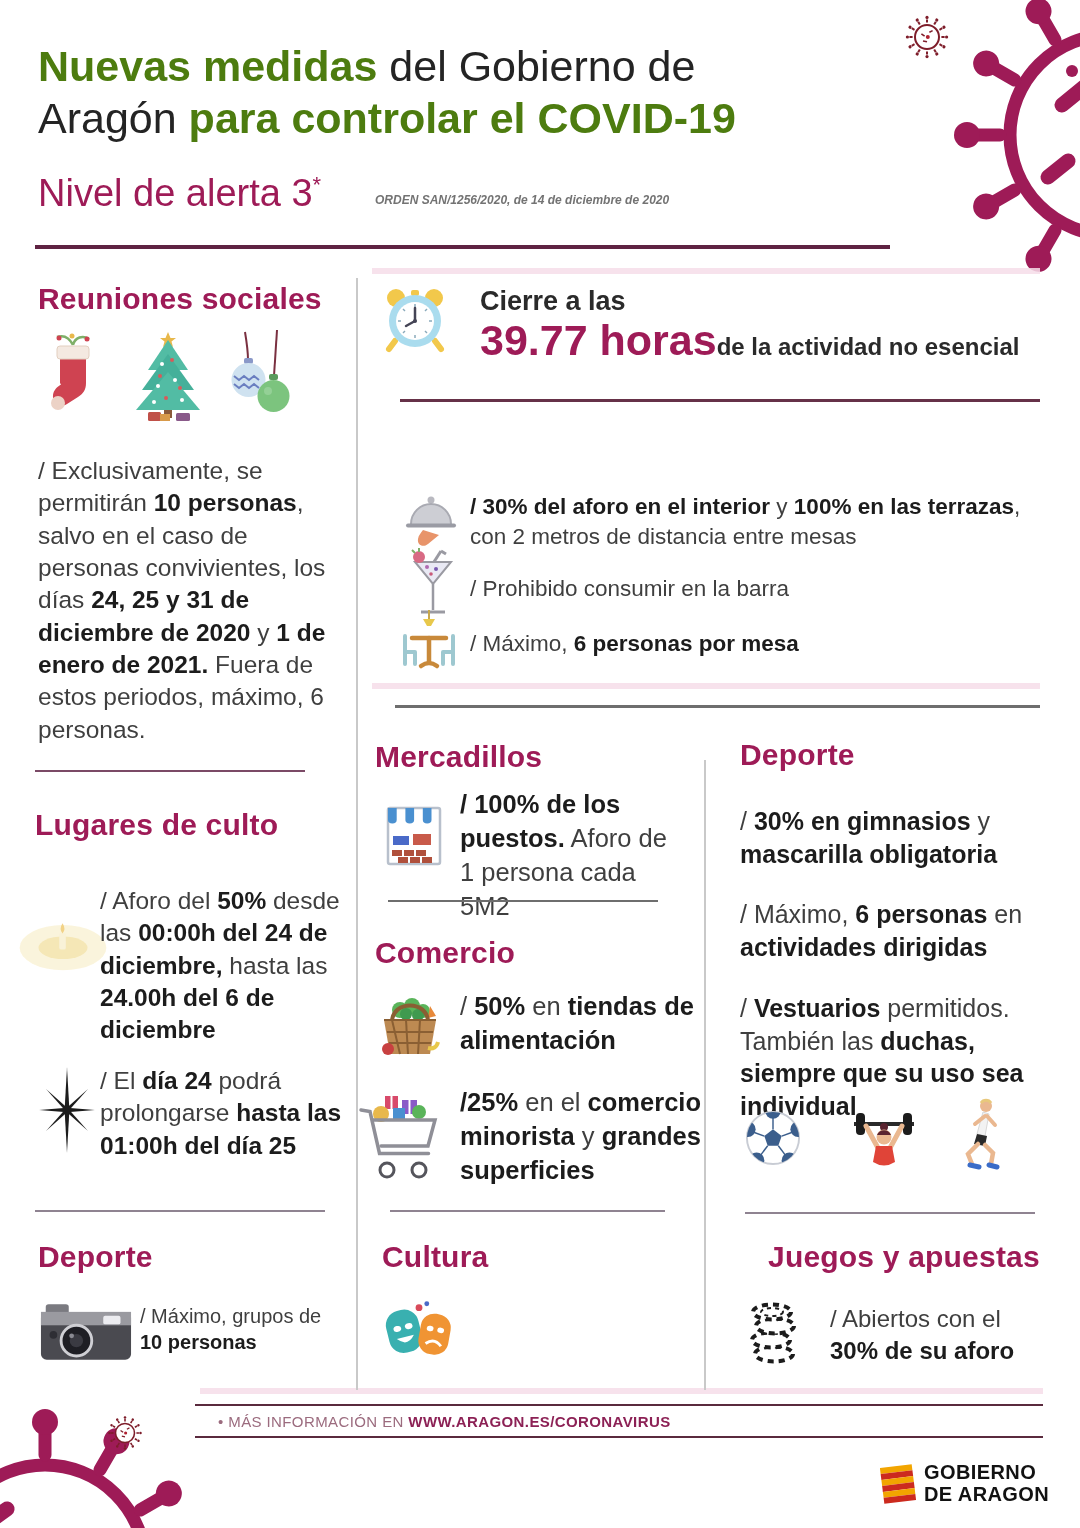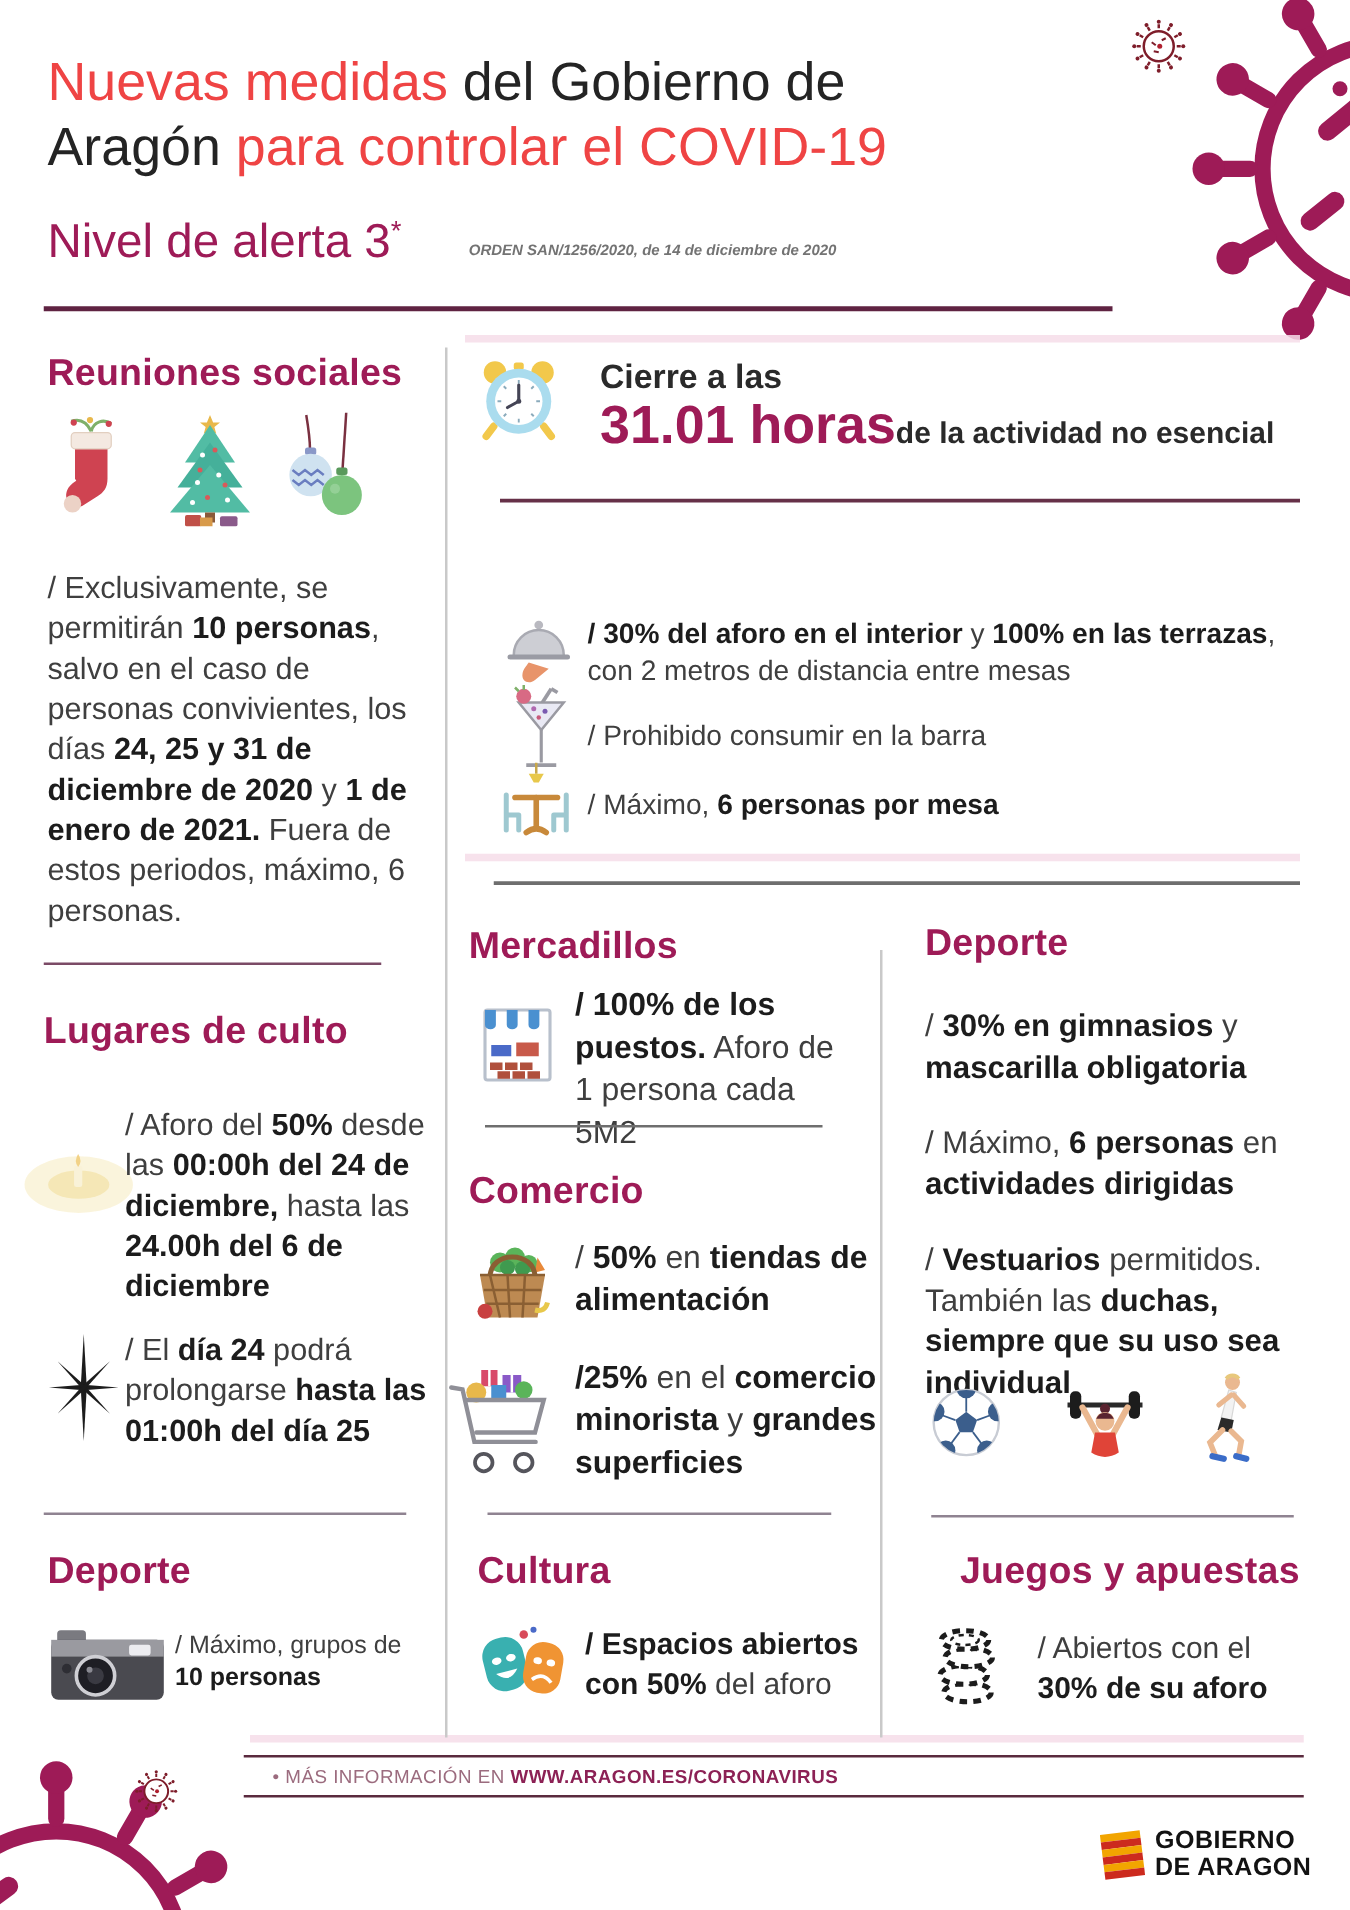--- a/index.html
+++ b/index.html
@@ -6,21 +6,21 @@
   body{background:#fff;font-family:"Liberation Sans",sans-serif}
   .page{position:relative;width:1080px;height:1528px;background:#fff;overflow:hidden;margin:0 auto}
   .abs{position:absolute}
   .sec-title{font-weight:800;color:#9e1b57;font-size:30px;letter-spacing:.2px}
   .txt{color:#3f3f3f}
   .txt b{font-weight:800;color:#1c1c1c}
   .rule{position:absolute}
   .vline{position:absolute;width:2px;background:#c9c9c9}
   .pinkband{position:absolute;height:6px;background:#f6dde9;opacity:.85}
   .title-line{font-size:43px;line-height:1.22;color:#242424;font-weight:400}
-  .title-line .mg{color:#ef4444;font-weight:400}
+  .title-line .mg{color:#4d7c0f;font-weight:700}
   .alert{font-size:38px;color:#9e1b57;font-weight:400}
   .alert sup{font-size:22px}
   .orden{font-size:12px;font-style:italic;font-weight:700;color:#737373}
   .cierre-pre{font-size:27px;font-weight:800;color:#2a2a2a}
   .cierre-time{font-size:43px;font-weight:800;color:#9e1b57}
   .cierre-suf{font-size:24px;font-weight:800;color:#2a2a2a;}
   .footer-info{font-size:15px;letter-spacing:.4px;color:#9b6b7e}
   .footer-info b{color:#8c2155;font-weight:800}
   .gov{font-size:20px;font-weight:800;color:#121212;line-height:1.08;letter-spacing:.4px}
 </style>
@@ -186,21 +186,21 @@
       </g>
     <g stroke="#445" stroke-width="2.5" stroke-linecap="round">
         <line x1="32" y1="38" x2="32" y2="25"></line>
         <line x1="32" y1="38" x2="23" y2="43"></line>
       </g>
     <circle cx="32" cy="38" r="2" fill="#445"></circle>
   </svg>
 
   <div class="abs cierre-pre" style="left:480px;top:286px">Cierre a las</div>
   <div class="abs" style="left:480px;top:316px;display:flex;align-items:baseline">
-    <span class="cierre-time">31.01 horas</span>
+    <span class="cierre-time">39.77 horas</span>
     <span class="cierre-suf">de la actividad no esencial</span>
   </div>
   <div class="rule" style="left:400px;top:399px;width:640px;height:2.5px;background:#663148"></div>
 
 
   <svg class="abs" style="left:405px;top:490px" width="52" height="58" viewBox="0 0 52 58">
     <circle cx="26" cy="10" r="3.5" fill="#b9b9c0"></circle>
     <path d="M6,34 a20,20 0 0 1 40,0 z" fill="#cdced4"></path>
     <path d="M6,34 a20,20 0 0 1 40,0" fill="none" stroke="#a9aab2" stroke-width="2"></path>
     <line x1="3" y1="35.5" x2="49" y2="35.5" stroke="#9a9ba4" stroke-width="4" stroke-linecap="round"></line>
@@ -411,21 +411,20 @@
     </g>
     <g transform="rotate(10 56 42)">
       <rect x="42" y="18" width="31" height="42" rx="14" fill="#f09433"></rect>
       <ellipse cx="52" cy="34" rx="3.5" ry="2.8" fill="#fff"></ellipse>
         <ellipse cx="63" cy="34" rx="3.5" ry="2.8" fill="#fff"></ellipse>
       <path d="M50,50 q8,-8 16,0" stroke="#fff" stroke-width="3" fill="none"></path>
     </g>
     <circle cx="42" cy="12" r="3.5" fill="#d84a5a"></circle>
       <circle cx="50" cy="8" r="2.5" fill="#4a6ac8"></circle>
   </svg>
-  <div class="abs txt" style="left:468px;top:1300px;width:235px;font-size:24px;line-height:1.32"><b>/ Espacios abiertos con 50%</b><span> del aforo</span></div>
 
   <div class="abs sec-title" style="left:768px;top:1240px">Juegos y apuestas</div>
   <svg class="abs" style="left:748px;top:1300px" width="50" height="64" viewBox="0 0 50 64">
     <g fill="#fff" stroke="#1c1c1c">
       <ellipse cx="26" cy="54" rx="19" ry="7.5" stroke-width="4" stroke-dasharray="6 5"></ellipse>
       <ellipse cx="23" cy="40" rx="19" ry="7.5" stroke-width="4" stroke-dasharray="6 5"></ellipse>
       <ellipse cx="27" cy="26" rx="19" ry="7.5" stroke-width="4" stroke-dasharray="6 5"></ellipse>
       <ellipse cx="24" cy="12" rx="19" ry="7.5" stroke-width="4" stroke-dasharray="6 5"></ellipse>
       <ellipse cx="24" cy="12" rx="11" ry="4" stroke-width="2" stroke-dasharray="4 4"></ellipse>
     </g>

